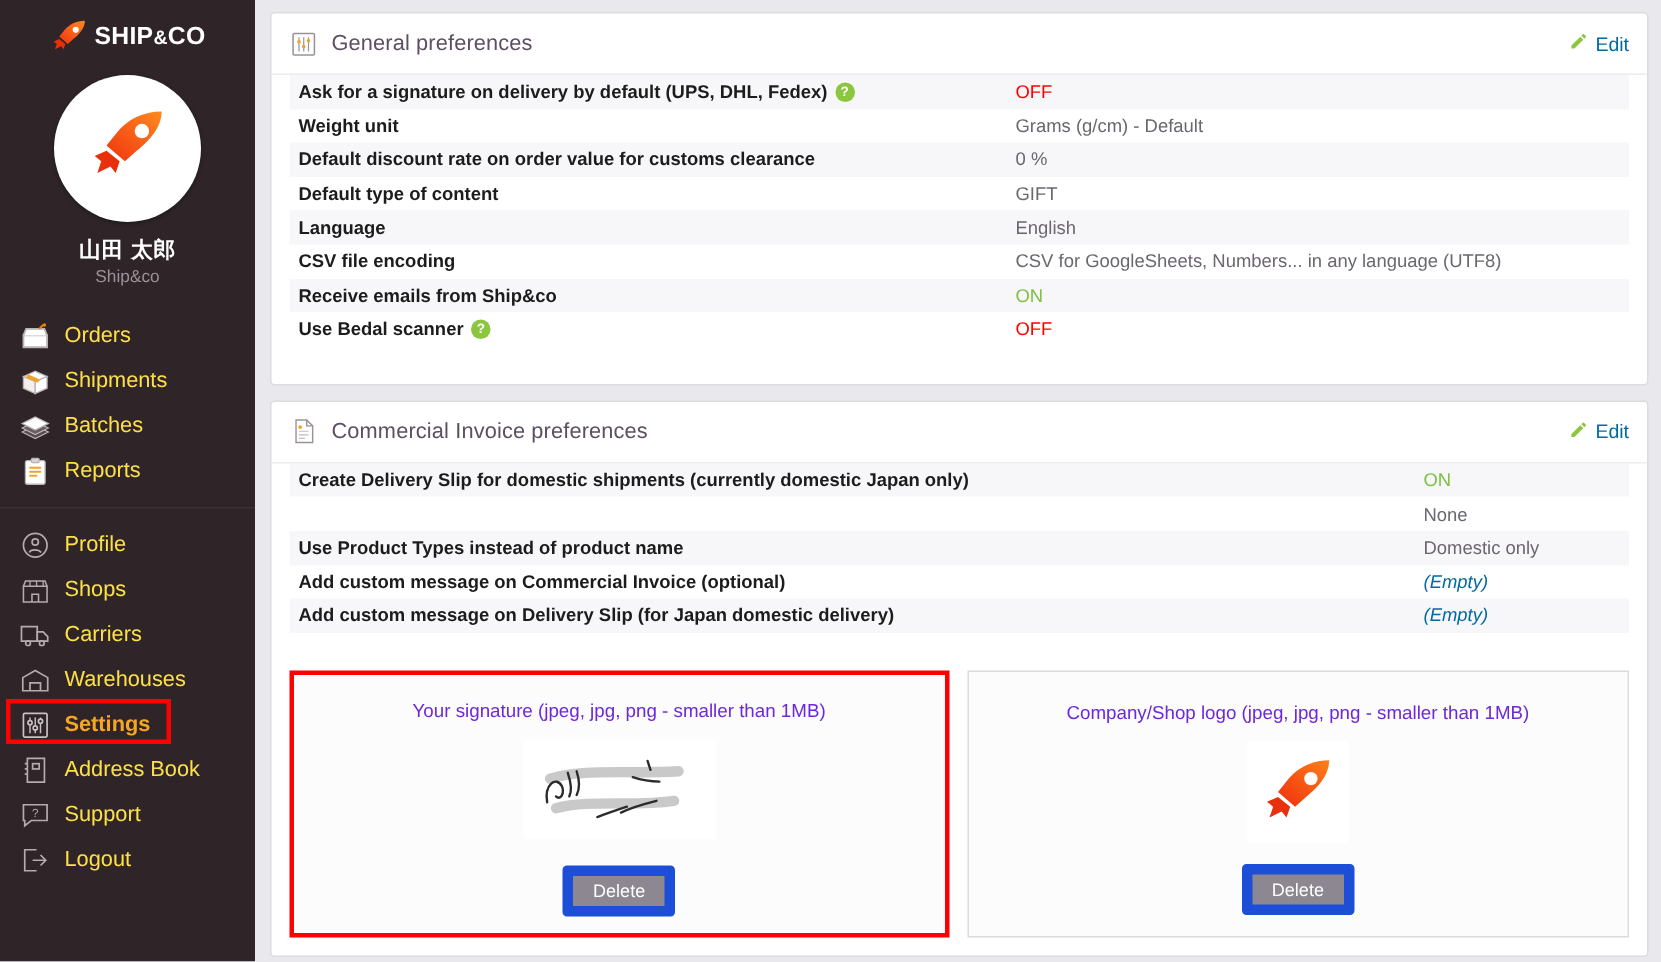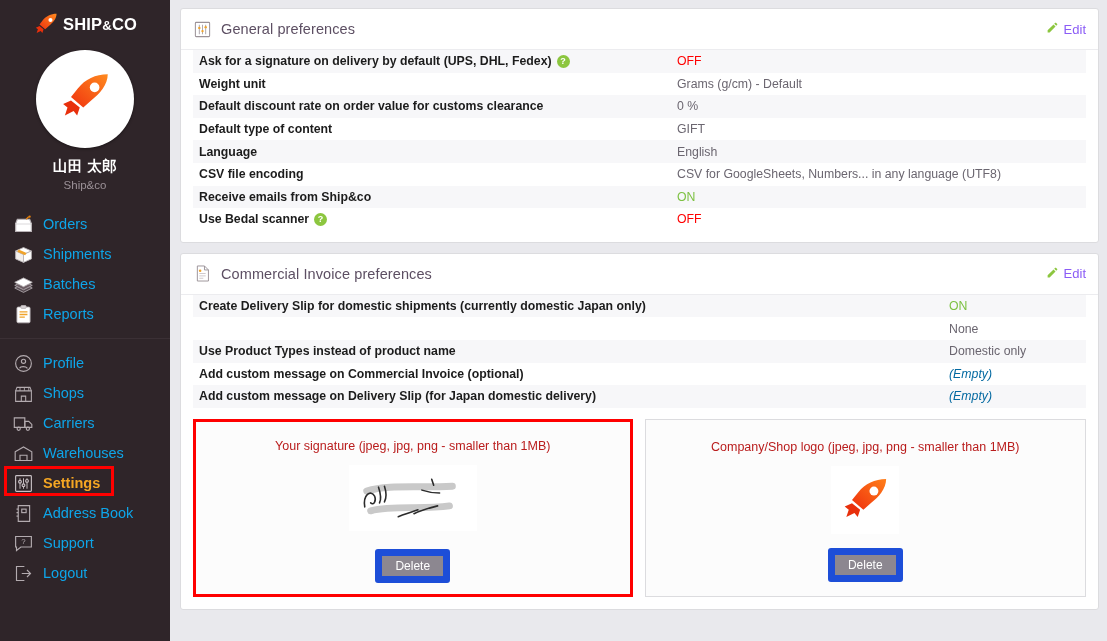--- a/index.html
+++ b/index.html
@@ -42,21 +42,21 @@
   }
   .user-shop {
     color: #9b9197; text-align: center; font-size: 11.5px; margin-top: 3px;
   }
 
   .nav-group { margin-top: 18px; }
   .nav-group.second { margin-top: 9px; border-top: 1px solid #3b3035; padding-top: 9px; }
   .nav-item {
     display: flex; align-items: center; gap: 9px;
     height: 30px; padding: 0 0 0 12px;
-    color: #0ea5e9; font-size: 14.5px; cursor: pointer;
+    color: #fde047; font-size: 14.5px; cursor: pointer;
     position: relative;
   }
   .nav-item .nav-ico { width: 22px; height: 22px; flex: 0 0 22px; display:flex; align-items:center; justify-content:center; }
   .nav-item .nav-ico svg { width: 21px; height: 21px; }
   .nav-item.active { color: #f5a623; font-weight: bold; }
   .nav-item.active .label { color: #f5a623; }
   .hl-box {
     position: absolute; border: 3px solid #ff0000;
     left: 4px; top: -2px; width: 110px; height: 30px;
     pointer-events: none;
@@ -74,25 +74,25 @@
   .panel-head {
     display: flex; align-items: center; height: 41px;
     padding: 0 12px 0 12px; border-bottom: 1px solid #ececef;
   }
   .panel-head .phico { width: 19px; height: 19px; flex: 0 0 19px; margin-right: 9px; }
   .panel-title {
     font-size: 14.5px; color: #5d4f63; font-weight: normal; letter-spacing: .1px;
   }
   .edit-link {
     margin-left: auto; display: flex; align-items: center; gap: 5px;
-    color: #8b5cf6; font-size: 13px; cursor: pointer;
+    color: #0369a1; font-size: 13px; cursor: pointer;
   }
   .edit-link svg { width: 13px; height: 13px; }
 
-  .rows { padding: 0 12px 11px 12px; }
+  .rows { padding: 0 12px 25px 12px; }
   .row {
     display: flex; align-items: center; height: 22.6px;
     font-size: 12.3px;
   }
   .row.striped { background: #f7f7f9; }
   .row .rlabel {
     color: #1c1c1c; font-weight: bold; display: flex; align-items: center; gap: 5px;
     padding-left: 6px;
   }
   .row .rvalue { color: #6b6670; }
@@ -116,21 +116,21 @@
   .upload-box {
     flex: 1; border: 1px solid #dcdcdf; background: #fcfcfc;
     height: 178px; position: relative;
     display: flex; flex-direction: column; align-items: center;
     padding-top: 20px;
   }
   .upload-box.flagged { border: none; }
   .flag-border {
     position: absolute; inset: 0; border: 3px solid #ff0000; pointer-events: none;
   }
-  .upload-title { font-size: 12.5px; color: #b91c1c; }
+  .upload-title { font-size: 12.5px; color: #6d28d9; }
   .thumb {
     margin-top: 12px; background: #ffffff; display: flex;
     align-items: center; justify-content: center;
   }
   .thumb.sig { width: 128px; height: 66px; }
   .thumb.logo { width: 68px; height: 68px; }
   .delete-btn {
     position: absolute; bottom: 14px;
     background: #8c8790; color: #ffffff; border: 7px solid #1d4ed8;
     border-radius: 3px; font-size: 12px; padding: 3px 13px;

